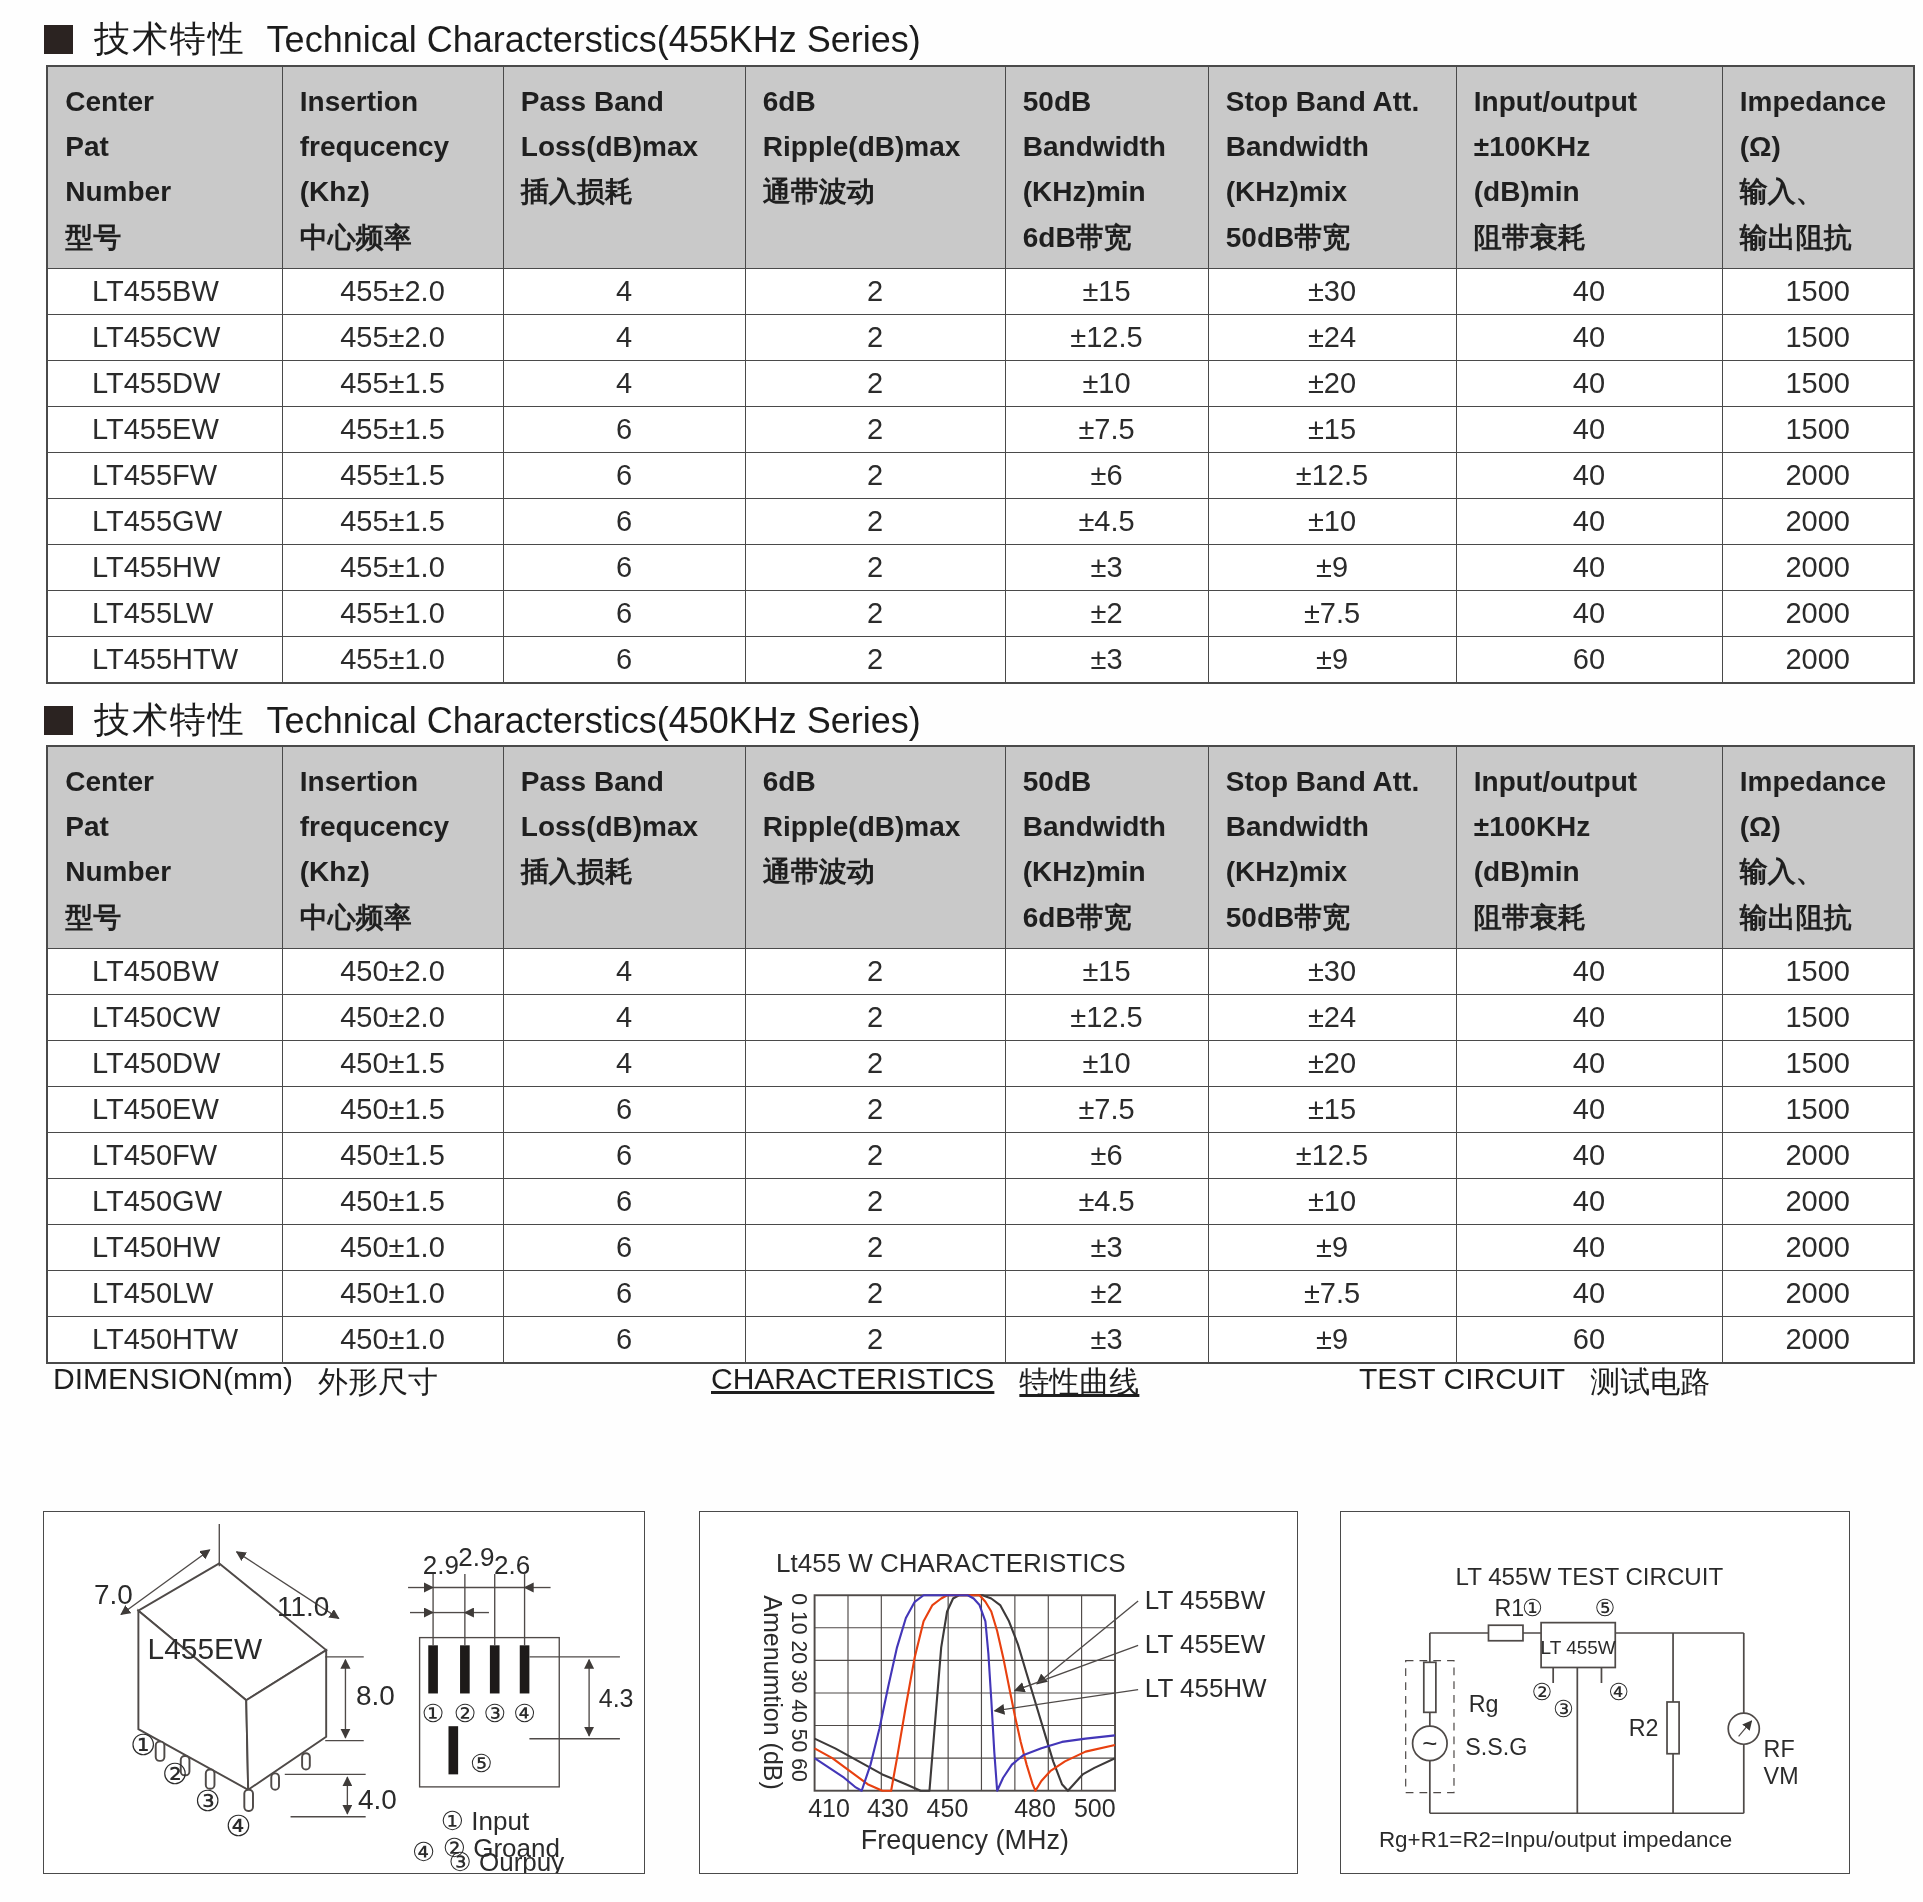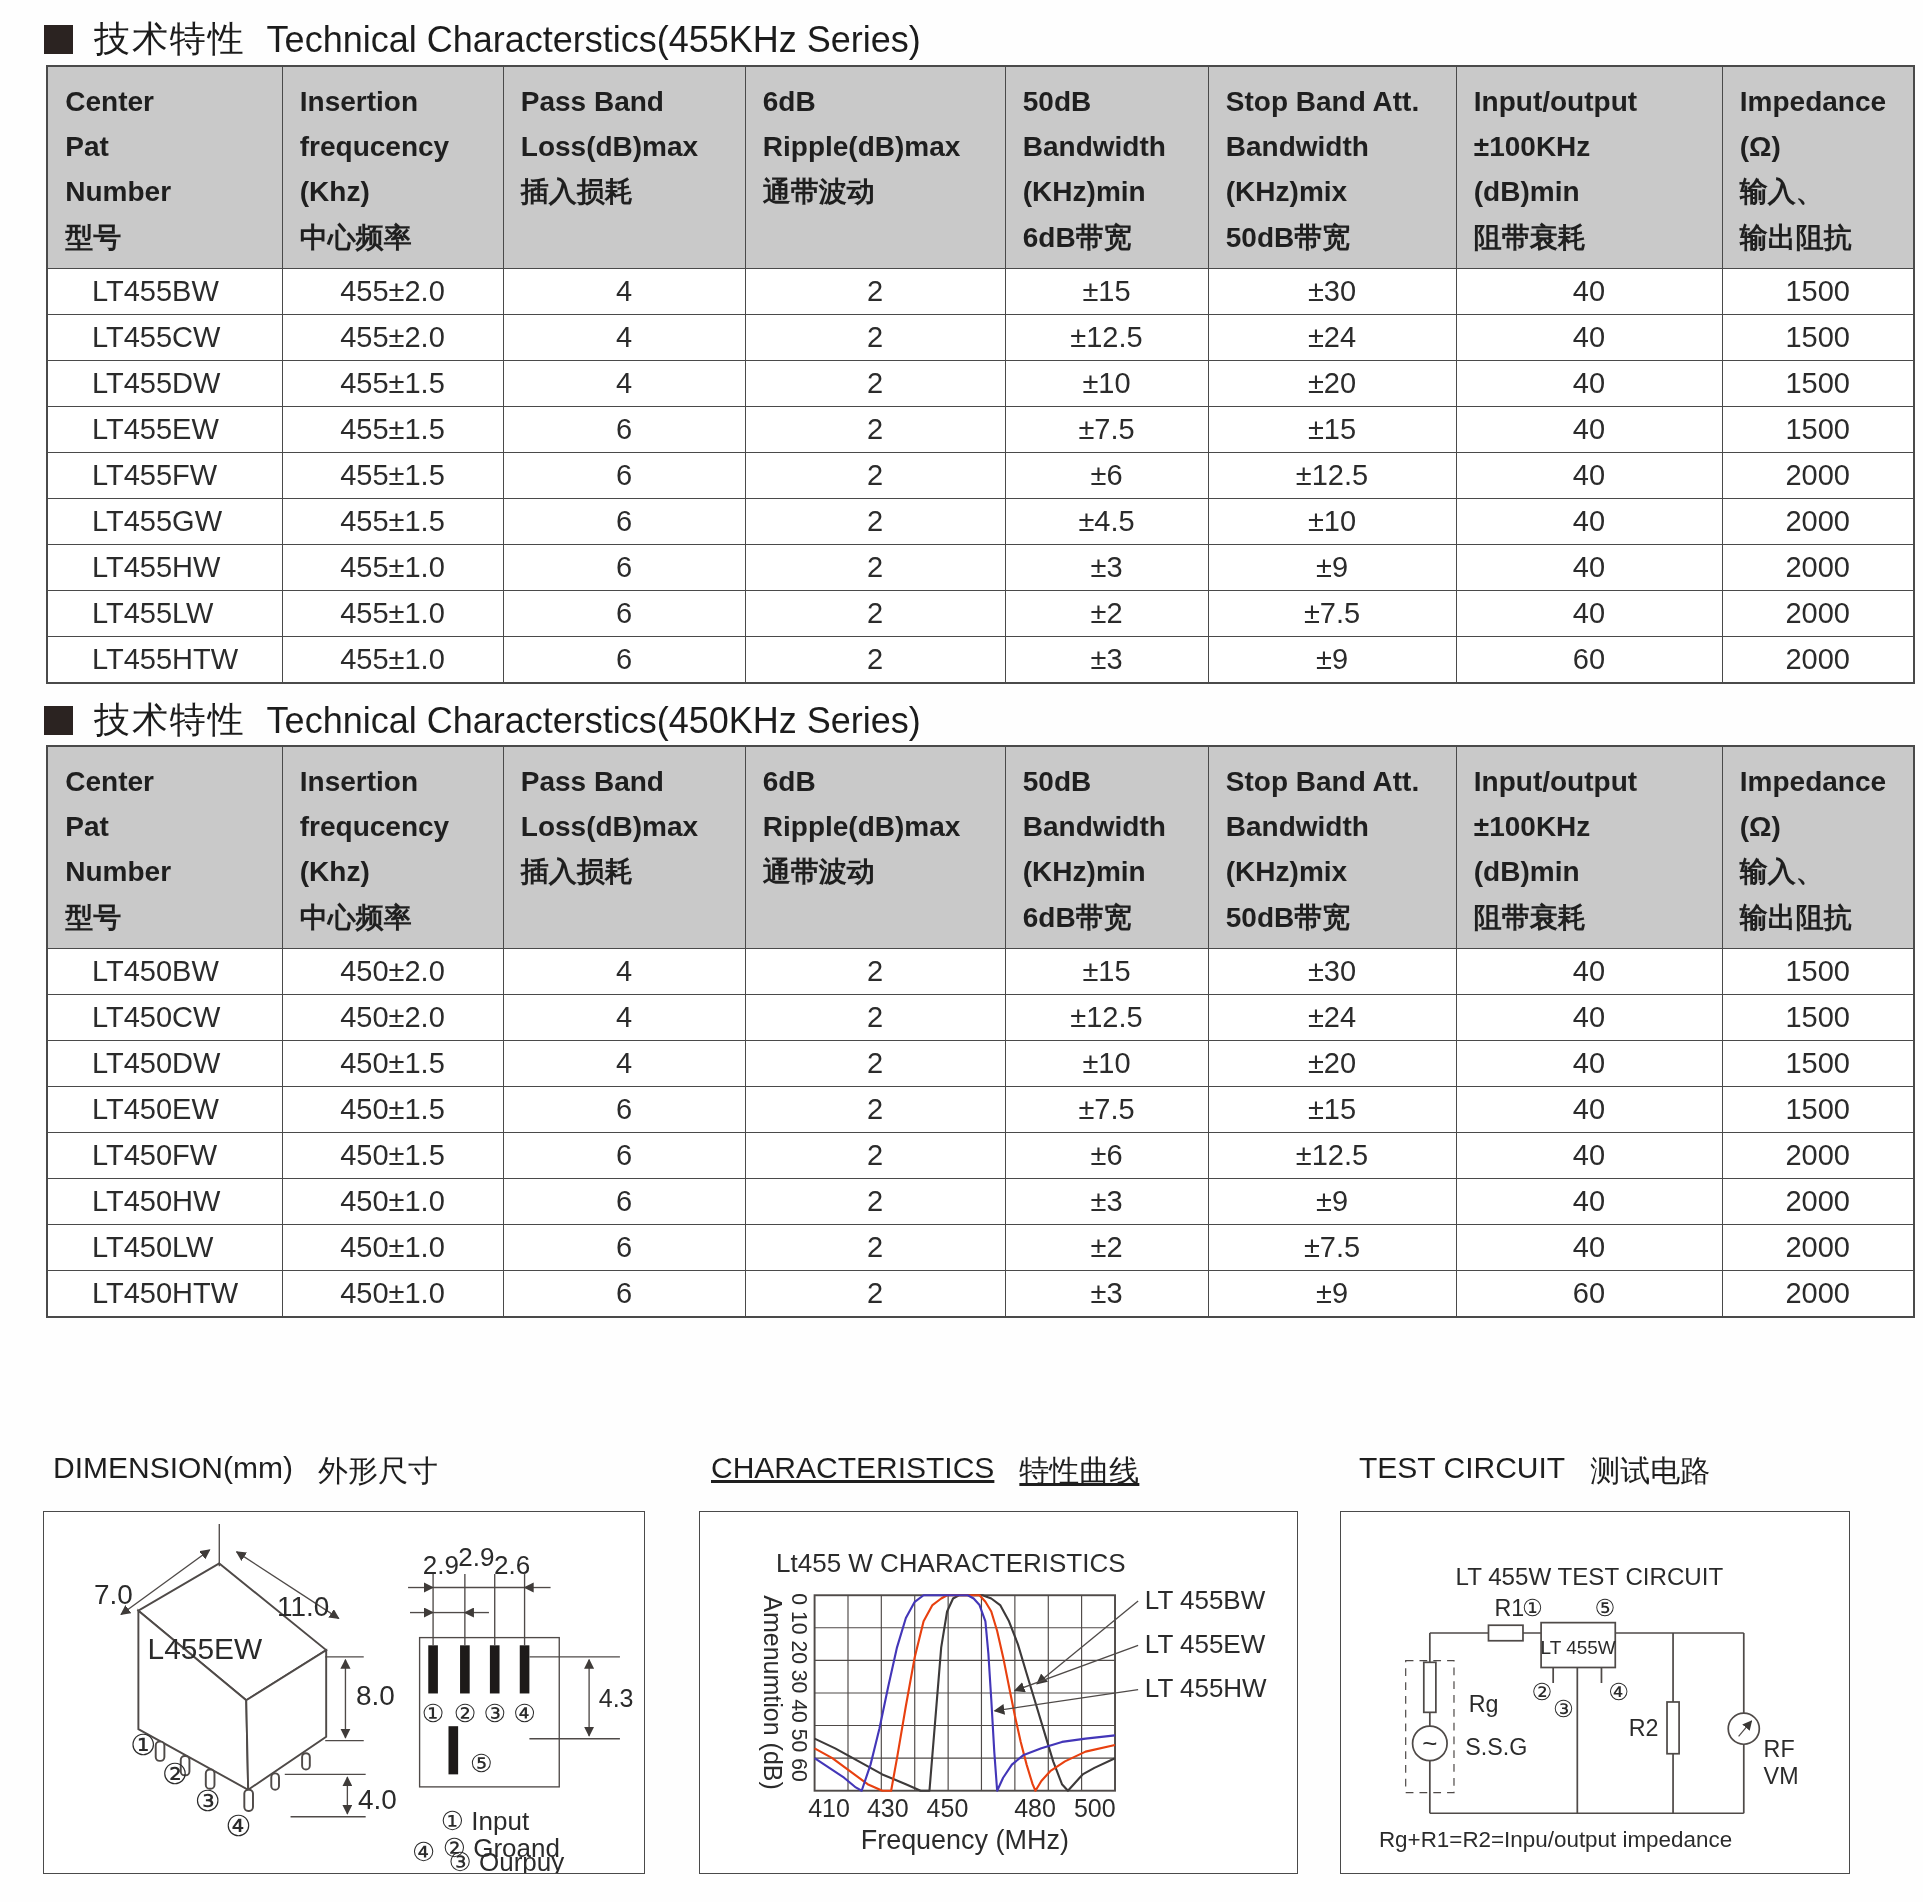--- a/index.html
+++ b/index.html
@@ -18,21 +18,21 @@
     table-layout:fixed; border:2.9px solid #4a4a4a; background:#ffffff; }
   #t455 { top:65px; }
   #t450 { top:745px; }
   .spec th { background:#c9c9c9; border:1.9px solid #4a4a4a; font-weight:bold; text-align:left;
     vertical-align:top; padding:11.5px 7.7px 7.7px 17.3px; font-size:28px; line-height:1.62;
     white-space:pre-line; color:#1f1f1f; }
   .spec td { border:1.9px solid #4a4a4a; text-align:center; font-size:29px; height:45px;
     padding:0; color:#2b2b2b; }
   .spec td:first-child { text-align:left; padding-left:44px; }
 
-  .panel-title { position:absolute; top:1451px; font-size:30px; color:#1e1e1e; display:flex; gap:25px; }
+  .panel-title { position:absolute; top:1362px; font-size:30px; color:#1e1e1e; display:flex; gap:25px; }
   #pt-dim  { left:53px; }
   #pt-char { left:711px;text-decoration:underline; }
   #pt-circ { left:1359px; }
 
   .panel { position:absolute; top:1511px; height:363px; border:1.9px solid #4a4a4a; background:#ffffff; box-sizing:border-box; }
   #panel-dim  { left:43px;  width:602px; }
   #panel-char { left:699px; width:599px; }
   #panel-circ { left:1340px; width:510px; }
   .panel svg { display:block; width:100%; height:100%; }
 
@@ -305,20 +305,30 @@
           <td>LT450FW</td>
           <td>450±1.5</td>
           <td>6</td>
           <td>2</td>
           <td>±6</td>
           <td>±12.5</td>
           <td>40</td>
           <td>2000</td>
         </tr>
 
+        <tr>
+          <td>LT450GW</td>
+          <td>450±1.5</td>
+          <td>6</td>
+          <td>2</td>
+          <td>±4.5</td>
+          <td>±10</td>
+          <td>40</td>
+          <td>2000</td>
+        </tr>
 
         <tr>
           <td>LT450HW</td>
           <td>450±1.0</td>
           <td>6</td>
           <td>2</td>
           <td>±3</td>
           <td>±9</td>
           <td>40</td>
           <td>2000</td>

